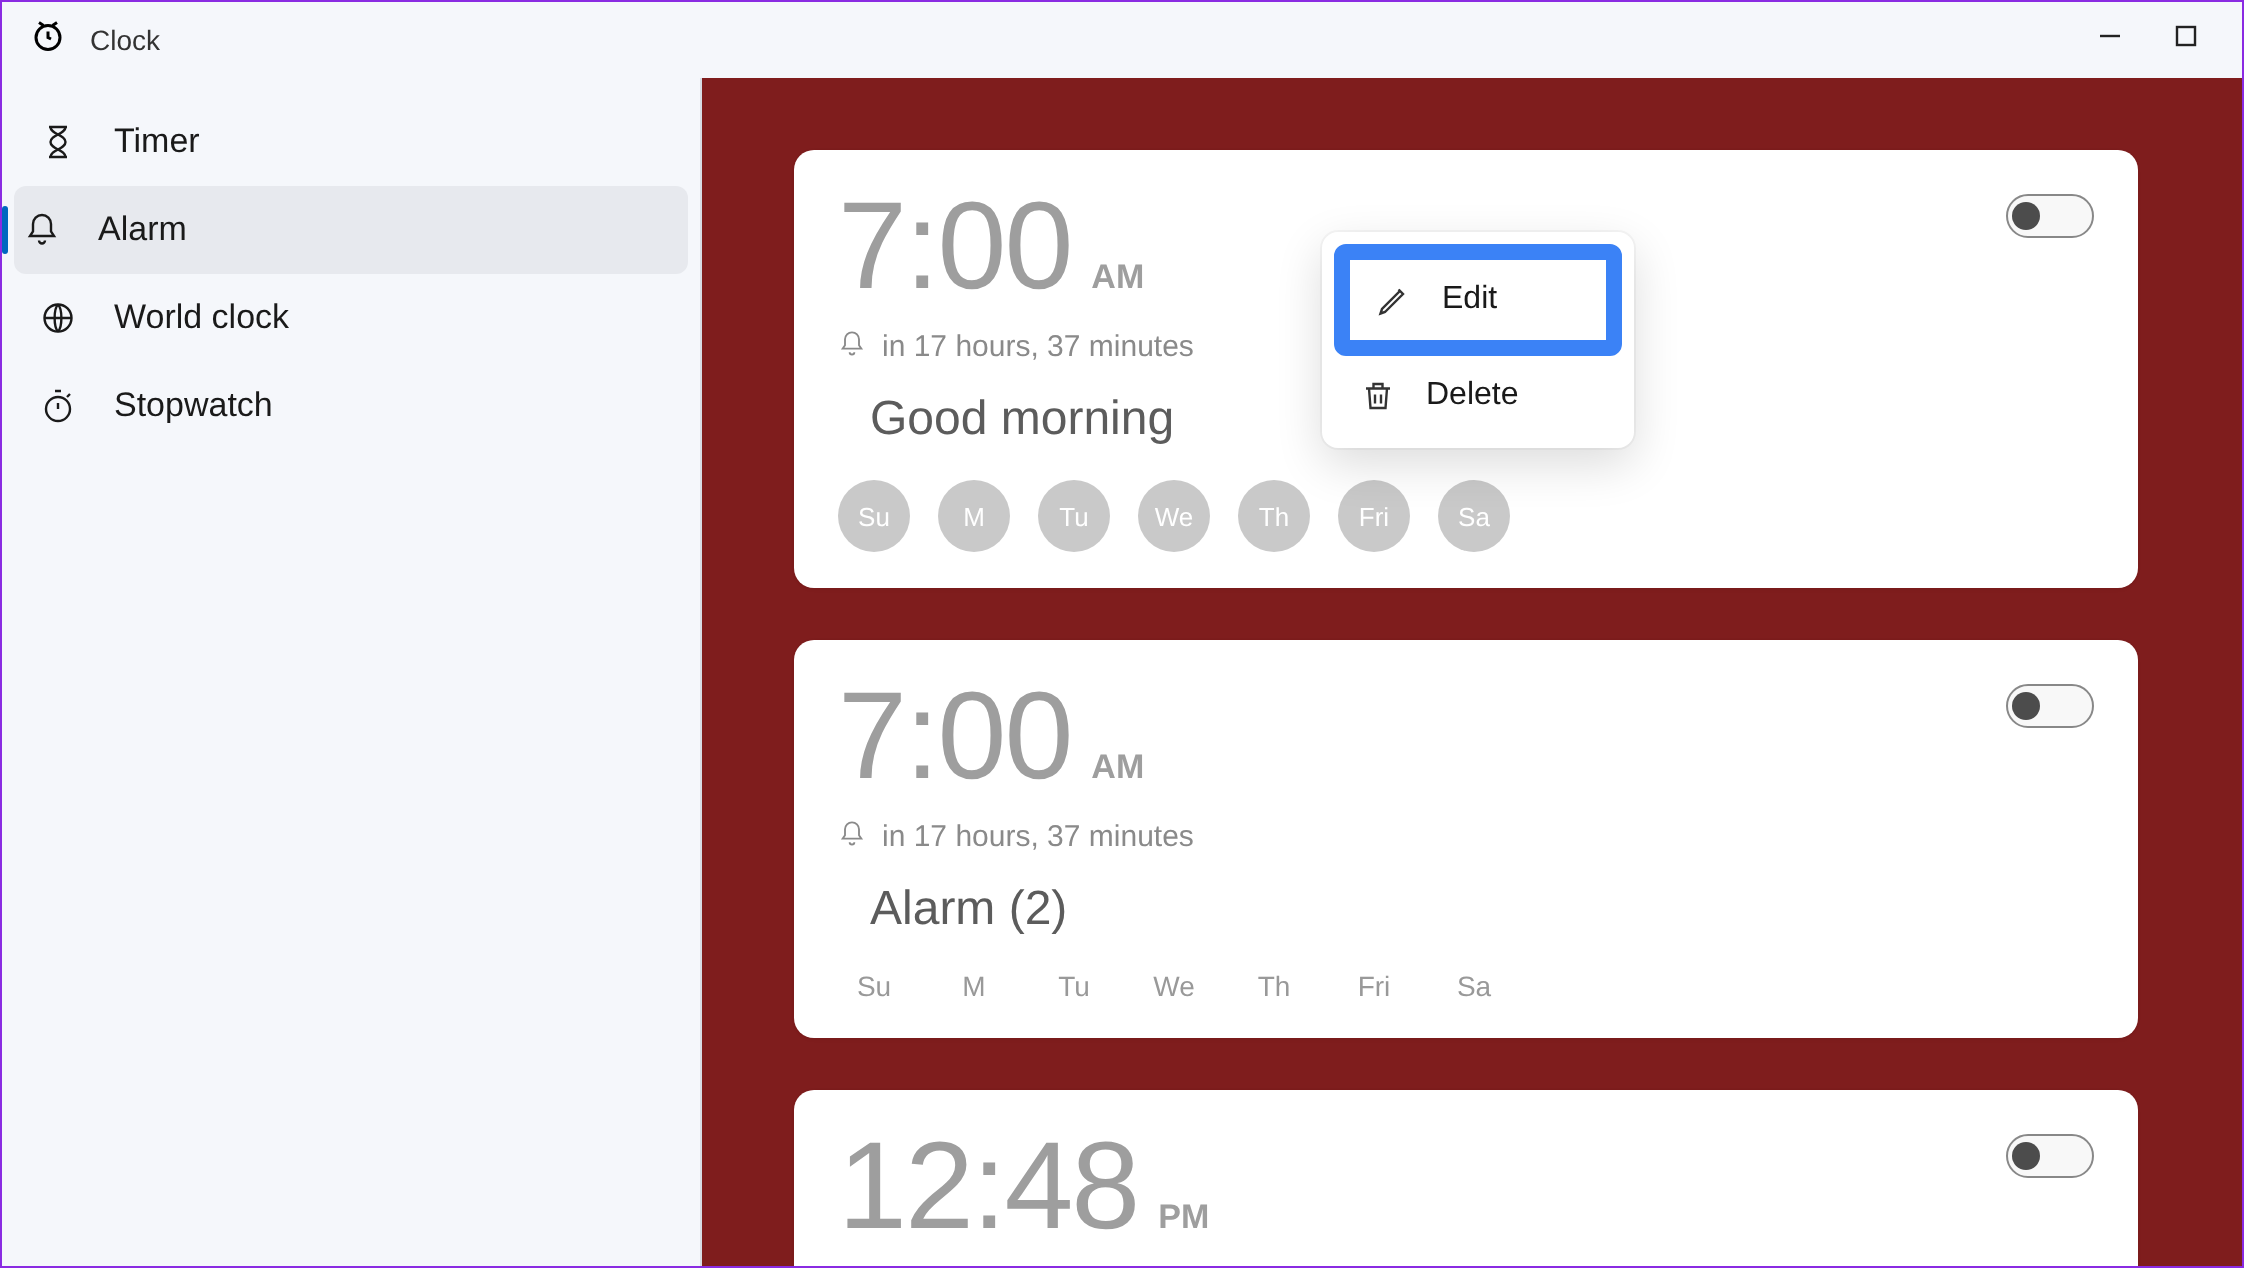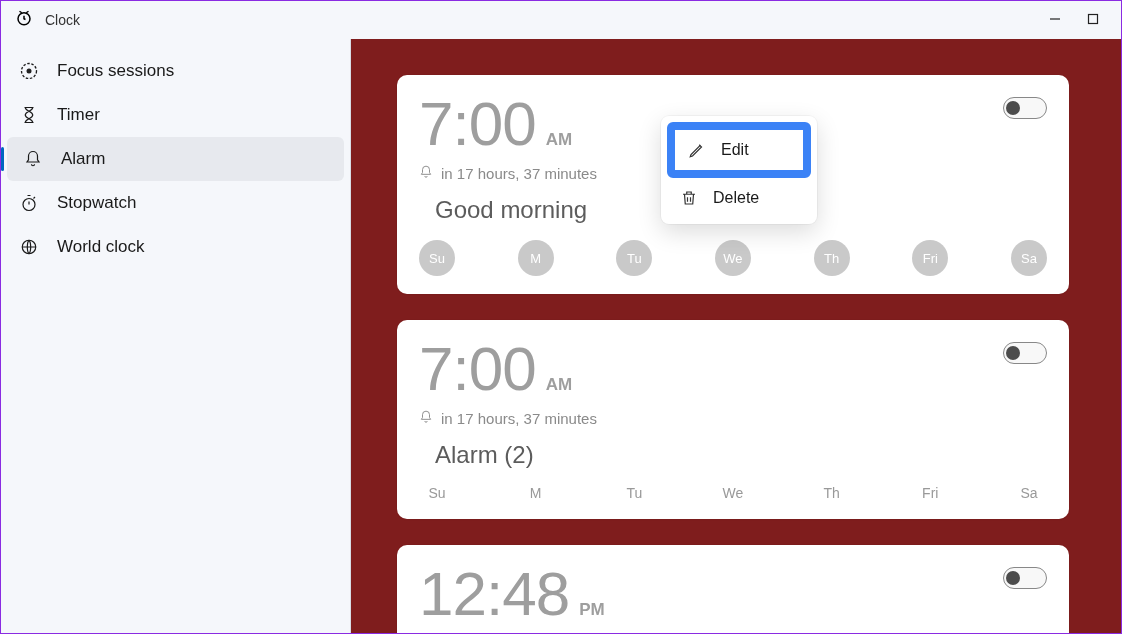--- a/index.html
+++ b/index.html
@@ -59,21 +59,21 @@
     padding: 12px 18px 12px 18px;
     font-size: 17px;
     color: #1a1a1a;
     cursor: pointer;
     position: relative;
   }
   .side-item.active {
     background: #e7e9ee;
     border-radius: 6px;
     margin: 0 6px;
-    padding-left: 16px;
+    padding-left: 4px;
   }
   .side-item.active::before {
     content: "";
     position: absolute;
     left: -6px;
     top: 10px;
     bottom: 10px;
     width: 3px;
     background: #0067c0;
     border-radius: 3px;
@@ -128,21 +128,20 @@
   .alarm-label {
     font-size: 24px;
     color: #5c5c5c;
     margin-top: 14px;
     margin-left: 16px;
   }
   .day-row {
     display: flex;
     gap: 14px;
     margin-top: 16px;
-    justify-content: space-between;
   }
   .day-chip {
     width: 36px;
     height: 36px;
     border-radius: 50%;
     background: #c9c9c9;
     color: #fff;
     display: flex;
     align-items: center;
     justify-content: center;
@@ -238,60 +237,51 @@
           </svg>
       </span>
     </div>
   </div>
 
   <div class="main-area">
 
     <div class="sidebar">
       <div class="side-item">
         <span class="side-icon">
-          <svg width="20" height="20" viewBox="0 0 24 24" fill="none" stroke="#222" stroke-width="1.6" stroke-dasharray="3 2">
-              <circle cx="12" cy="12" r="9"></circle>
-              <circle cx="12" cy="12" r="3" fill="#222" stroke="none"></circle>
-            </svg>
-        </span>
-        <span>Focus sessions</span>
-      </div>
-      <div class="side-item">
-        <span class="side-icon">
           <svg width="18" height="18" viewBox="0 0 24 24" fill="none" stroke="#222" stroke-width="1.6">
               <path d="M6 2h12M6 22h12M7 2c0 5 10 5 10 10s-10 5-10 10M17 2c0 5-10 5-10 10s10 5 10 10"></path>
             </svg>
         </span>
         <span>Timer</span>
       </div>
       <div class="side-item active">
         <span class="side-icon">
           <svg width="18" height="18" viewBox="0 0 24 24" fill="none" stroke="#222" stroke-width="1.6">
               <path d="M6 8a6 6 0 1 1 12 0v5l2 3H4l2-3V8zM10 19a2 2 0 0 0 4 0"></path>
             </svg>
         </span>
         <span>Alarm</span>
+      </div>
+      <div class="side-item">
+        <span class="side-icon">
+          <svg width="18" height="18" viewBox="0 0 24 24" fill="none" stroke="#222" stroke-width="1.6">
+              <circle cx="12" cy="12" r="9"></circle>
+              <path d="M3 12h18M12 3c3 3 3 15 0 18M12 3c-3 3-3 15 0 18"></path>
+            </svg>
+        </span>
+        <span>World clock</span>
       </div>
       <div class="side-item">
         <span class="side-icon">
           <svg width="18" height="18" viewBox="0 0 24 24" fill="none" stroke="#222" stroke-width="1.6">
               <circle cx="12" cy="14" r="8"></circle>
               <path d="M12 10v4M10 2h4M18 6l2-2"></path>
             </svg>
         </span>
         <span>Stopwatch</span>
-      </div>
-      <div class="side-item">
-        <span class="side-icon">
-          <svg width="18" height="18" viewBox="0 0 24 24" fill="none" stroke="#222" stroke-width="1.6">
-              <circle cx="12" cy="12" r="9"></circle>
-              <path d="M3 12h18M12 3c3 3 3 15 0 18M12 3c-3 3-3 15 0 18"></path>
-            </svg>
-        </span>
-        <span>World clock</span>
       </div>
     </div>
 
     <div class="content">
 
       <div class="alarm-card">
         <div class="toggle">
             <div class="toggle-knob"></div>
           </div>
         <div class="alarm-time-row">

